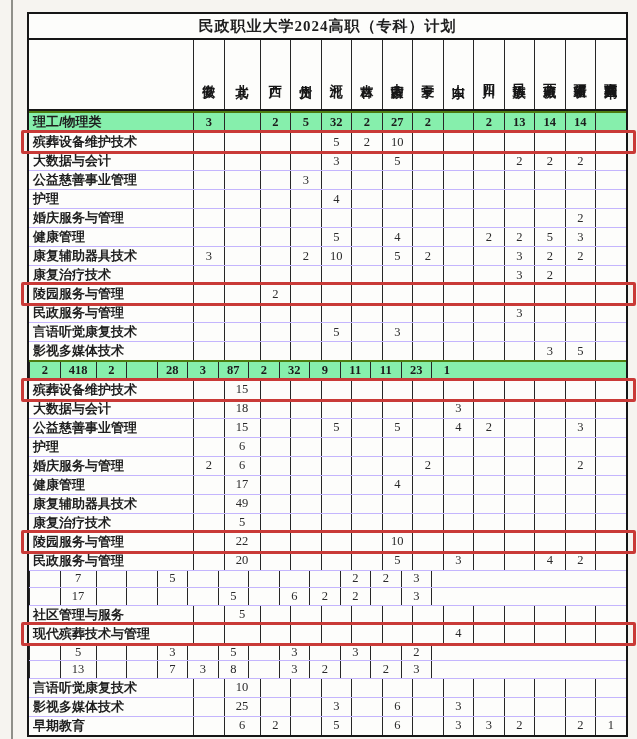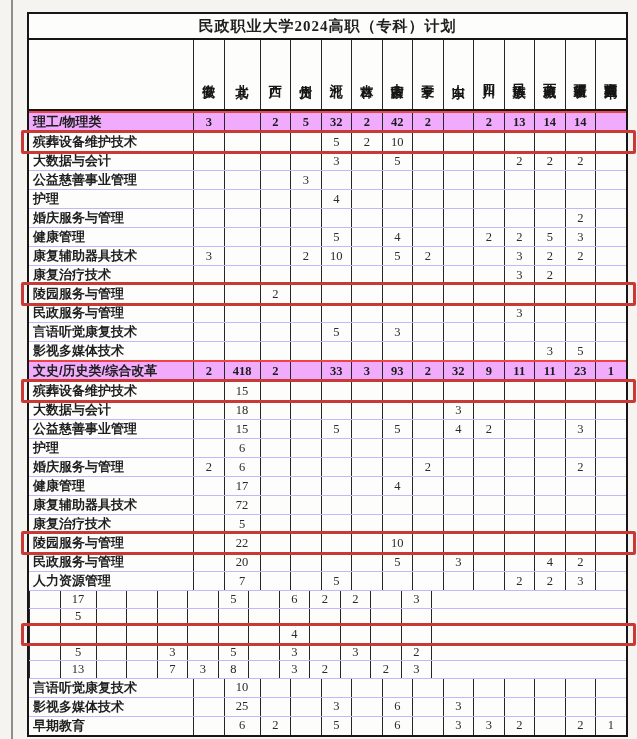--- a/index.html
+++ b/index.html
@@ -35,21 +35,21 @@
     border-bottom:2px solid #161616;
     display:flex;box-sizing:border-box;
   }
   .tbody{flex:1;display:flex;flex-direction:column;}
   .row{
     flex:1;display:flex;align-items:stretch;
     border-top:1px solid #c4b5fd;
     box-sizing:border-box;position:relative;
   }
   .row:first-child{border-top:none;}
-  .row.section{border-top:2px solid #ef4444;background:#f0abfc;}
+  .row.section{border-top:2px solid #4d7c0f;background:#86efac;}
   .row.section + .row{border-top:2px solid #111;}
   .cell{
     box-sizing:border-box;
     display:flex;align-items:center;justify-content:center;
     overflow:hidden;
   }
   .cell.label{
     width:164px;flex:0 0 164px;
     justify-content:flex-start;
     padding-left:4px;
@@ -132,21 +132,21 @@
     </div>
   <div class="tbody" id="table-body">
       <div class="row section">
     <div class="cell label">理工/物理类</div>
   <div class="cell val">3</div>
         <div class="cell val wide"></div>
         <div class="cell val">2</div>
         <div class="cell val">5</div>
         <div class="cell val">32</div>
         <div class="cell val">2</div>
-        <div class="cell val">42</div>
+        <div class="cell val">27</div>
         <div class="cell val">2</div>
         <div class="cell val"></div>
         <div class="cell val">2</div>
         <div class="cell val">13</div>
         <div class="cell val">14</div>
         <div class="cell val">14</div>
         <div class="cell val"></div>
       </div>
       <div class="row flagged">
     <div class="cell label">殡葬设备维护技术</div>
@@ -348,28 +348,27 @@
         <div class="cell val"></div>
         <div class="cell val"></div>
         <div class="cell val"></div>
         <div class="cell val"></div>
         <div class="cell val"></div>
         <div class="cell val">3</div>
         <div class="cell val">5</div>
         <div class="cell val"></div>
       </div>
       <div class="row section">
-    <div class="cell label">文史/历史类/综合改革</div>
   <div class="cell val">2</div>
         <div class="cell val wide">418</div>
         <div class="cell val">2</div>
         <div class="cell val"></div>
-        <div class="cell val">33</div>
-        <div class="cell val">3</div>
-        <div class="cell val">93</div>
+        <div class="cell val">28</div>
+        <div class="cell val">3</div>
+        <div class="cell val">87</div>
         <div class="cell val">2</div>
         <div class="cell val">32</div>
         <div class="cell val">9</div>
         <div class="cell val">11</div>
         <div class="cell val">11</div>
         <div class="cell val">23</div>
         <div class="cell val">1</div>
       </div>
       <div class="row flagged">
     <div class="cell label">殡葬设备维护技术</div>
@@ -470,21 +469,21 @@
         <div class="cell val"></div>
         <div class="cell val"></div>
         <div class="cell val"></div>
         <div class="cell val"></div>
         <div class="cell val"></div>
         <div class="cell val"></div>
       </div>
       <div class="row">
     <div class="cell label">康复辅助器具技术</div>
   <div class="cell val"></div>
-        <div class="cell val wide">72</div>
+        <div class="cell val wide">49</div>
         <div class="cell val"></div>
         <div class="cell val"></div>
         <div class="cell val"></div>
         <div class="cell val"></div>
         <div class="cell val"></div>
         <div class="cell val"></div>
         <div class="cell val"></div>
         <div class="cell val"></div>
         <div class="cell val"></div>
         <div class="cell val"></div>
@@ -537,21 +536,20 @@
         <div class="cell val">5</div>
         <div class="cell val"></div>
         <div class="cell val">3</div>
         <div class="cell val"></div>
         <div class="cell val"></div>
         <div class="cell val">4</div>
         <div class="cell val">2</div>
         <div class="cell val"></div>
       </div>
       <div class="row">
-    <div class="cell label">人力资源管理</div>
   <div class="cell val"></div>
         <div class="cell val wide">7</div>
         <div class="cell val"></div>
         <div class="cell val"></div>
         <div class="cell val">5</div>
         <div class="cell val"></div>
         <div class="cell val"></div>
         <div class="cell val"></div>
         <div class="cell val"></div>
         <div class="cell val"></div>
@@ -570,36 +568,38 @@
         <div class="cell val">5</div>
         <div class="cell val"></div>
         <div class="cell val">6</div>
         <div class="cell val">2</div>
         <div class="cell val">2</div>
         <div class="cell val"></div>
         <div class="cell val">3</div>
         <div class="cell val"></div>
       </div>
       <div class="row">
+    <div class="cell label">社区管理与服务</div>
   <div class="cell val"></div>
         <div class="cell val wide">5</div>
         <div class="cell val"></div>
         <div class="cell val"></div>
         <div class="cell val"></div>
         <div class="cell val"></div>
         <div class="cell val"></div>
         <div class="cell val"></div>
         <div class="cell val"></div>
         <div class="cell val"></div>
         <div class="cell val"></div>
         <div class="cell val"></div>
         <div class="cell val"></div>
         <div class="cell val"></div>
       </div>
       <div class="row flagged">
+    <div class="cell label">现代殡葬技术与管理</div>
   <div class="cell val"></div>
         <div class="cell val wide"></div>
         <div class="cell val"></div>
         <div class="cell val"></div>
         <div class="cell val"></div>
         <div class="cell val"></div>
         <div class="cell val"></div>
         <div class="cell val"></div>
         <div class="cell val">4</div>
         <div class="cell val"></div>

